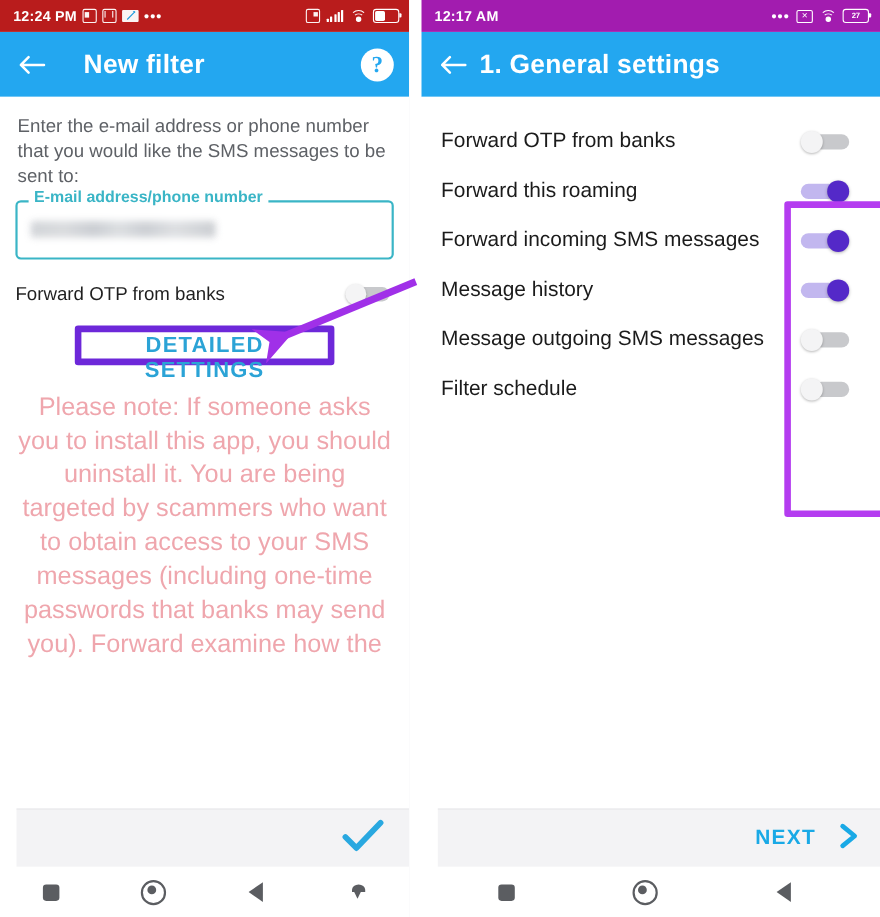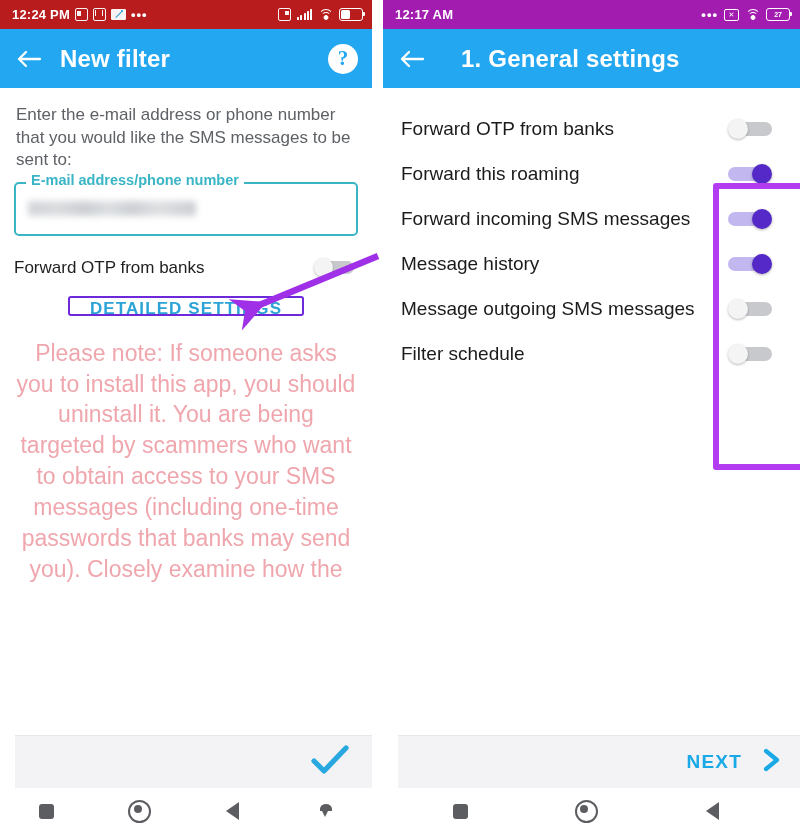--- a/index.html
+++ b/index.html
@@ -53,23 +53,23 @@
   .batt-fill{position:absolute;left:1.3px;top:1.3px;bottom:1.3px;width:9px;background:#fff;border-radius:1.5px;}
   .batt-num{position:relative;font-size:7px;font-weight:700;color:#fff;z-index:2;letter-spacing:-.2px;}
 
   
   .appbar{display:flex;align-items:center;height:59px;background:#23a7f0;padding-left:14px;box-sizing:border-box;}
   .panel-right .appbar{height:59px;background:#23a7f0;}
   .back-arrow{width:30px;height:30px;flex:0 0 auto;display:flex;align-items:center;justify-content:center;cursor:pointer;}
   .back-arrow svg{display:block;}
   .appbar-title{
     color:#ffffff;font-size:24px;font-weight:700;letter-spacing:.2px;
-    margin-left:16px;white-space:nowrap;
-  }
-  .panel-right .appbar-title{margin-left:34px;font-size:24px;}
+    margin-left:32px;white-space:nowrap;
+  }
+  .panel-right .appbar-title{margin-left:9px;font-size:24px;}
   .help-btn{
     margin-left:auto;margin-right:14px;width:30px;height:30px;border-radius:50%;
     background:#ffffff;color:#23a7f0;display:flex;align-items:center;justify-content:center;
     font-size:21px;font-weight:700;cursor:pointer;font-family:"Liberation Serif",serif;
   }
 
   
   .body-left{position:relative;height:calc(834px - 29px - 59px);background:#fff;overflow:hidden;}
   .intro{
     padding:16px 16px 0 16px;color:#5e6166;font-size:17px;line-height:1.33;
@@ -90,23 +90,23 @@
   }
   .field-help{
     text-align:center;color:#6c6f75;font-size:14.5px;margin-top:13px;
   }
   .row-toggle{
     display:flex;align-items:center;justify-content:space-between;
     padding:0 18px 0 14px;height:44px;margin-top:10px;
   }
   .row-label{font-size:17px;color:#1f1f1f;}
   .btn-detailed{
-    margin:6px auto 0 auto;display:block;width:236px;height:20px;
-    border:2px solid #6d28d9;border-radius:3px;background:#fff;
-    color:#2ba3d6;font-size:17px;font-weight:700;letter-spacing:1.1px;
+    margin:6px auto 0 auto;display:block;width:236px;height:36px;
+    border:6px solid #6d28d9;border-radius:3px;background:#fff;
+    color:#2ba3d6;font-size:20px;font-weight:700;letter-spacing:1.1px;
     cursor:pointer;font-family:"Liberation Sans",sans-serif;
   }
   .warn{
     margin:22px 14px 0 14px;text-align:center;color:#efa6ad;
     font-size:23px;line-height:1.34;font-weight:400;
   }
   .warn-fade{
     position:absolute;left:0;right:0;bottom:0;height:52px;
     background:linear-gradient(180deg,rgba(255,255,255,0) 0%,#ffffff 62%);
     pointer-events:none;
@@ -230,21 +230,21 @@
       <div class="row-toggle">
         <span class="row-label">Forward OTP from banks</span>
         <span class="toggle small">
           <span class="track"></span>
           <span class="knob"></span>
         </span>
       </div>
 
       <button class="btn-detailed">DETAILED SETTINGS</button>
 
-      <div class="warn">Please note: If someone asks you to install this app, you should uninstall it. You are being targeted by scammers who want to obtain access to your SMS messages (including one-time passwords that banks may send you). Closely examine how the</div>
+      <div class="warn">Please note: If someone asks you to install this app, you should uninstall it. You are being targeted by scammers who want to obtain access to your SMS messages (including one-time passwords that banks may send you). Forward examine how the</div>
 
       <div class="warn-fade"></div>
 
       <div class="actionbar">
         <div>
           <svg width="50" height="34" viewBox="0 0 50 34" aria-hidden="true">
             <path d="M10 18 L20 28 L42 5" stroke="#29a8e0" stroke-width="5.2" fill="none" stroke-linecap="round" stroke-linejoin="round"></path>
           </svg>
         </div>
       </div>

